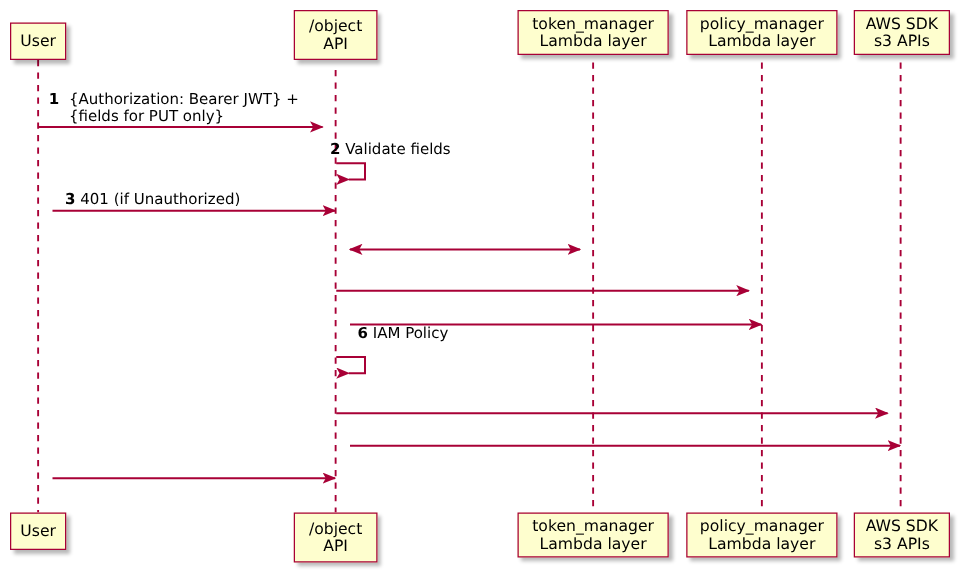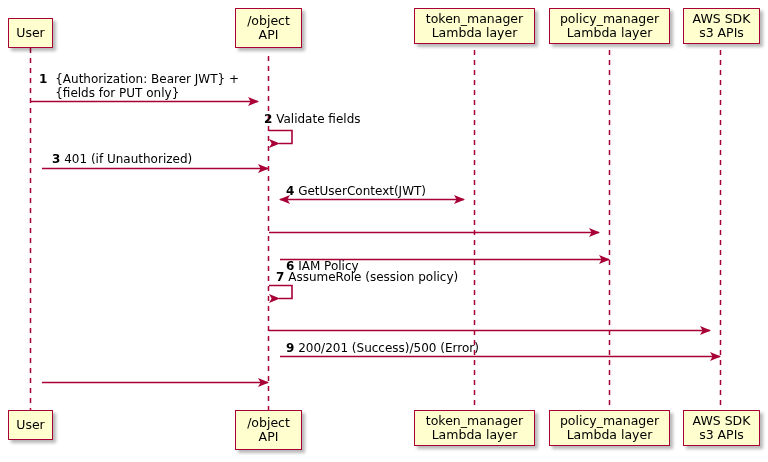--- a/index.html
+++ b/index.html
@@ -159,36 +159,24 @@
   <div class="msg-label" style="left:264px; top:112px;">
     <span class="msg-num">2</span>
     <span>Validate fields</span>
   </div>
 
   <div class="msg-label" style="left:36px; top:152px;margin-left:16px;">
     <span class="msg-num">3</span>
     <span>401 (if Unauthorized)</span>
   </div>
 
-  <div class="msg-label" style="left:286px; top:184px;">
-    <span class="msg-num">4</span>
-    <span>GetUserContext(JWT)</span>
-  </div>
 
 
   <div class="msg-label" style="left:286px; top:259px;">
     <span class="msg-num">6</span>
     <span>IAM Policy</span>
   </div>
 
-  <div class="msg-label" style="left:276px; top:270px;">
-    <span class="msg-num">7</span>
-    <span>AssumeRole (session policy)</span>
-  </div>
 
 
-  <div class="msg-label" style="left:286px; top:341px;">
-    <span class="msg-num">9</span>
-    <span>200/201 (Success)/500 (Error)</span>
-  </div>
 
 
 </div>
 
 </body></html>

